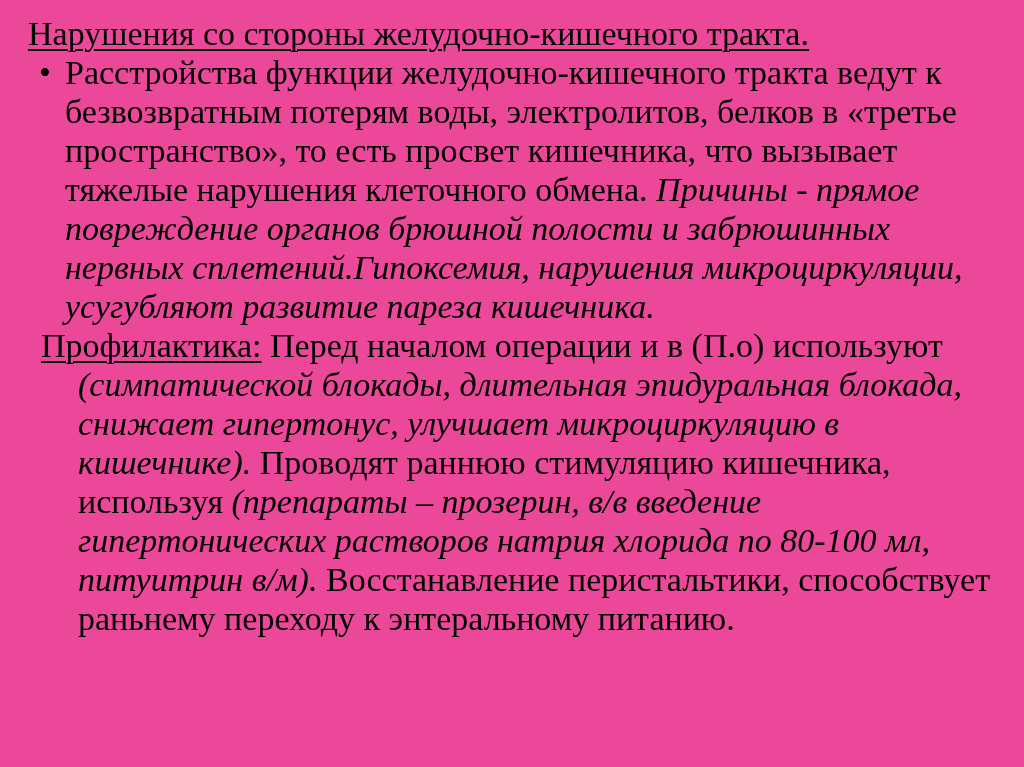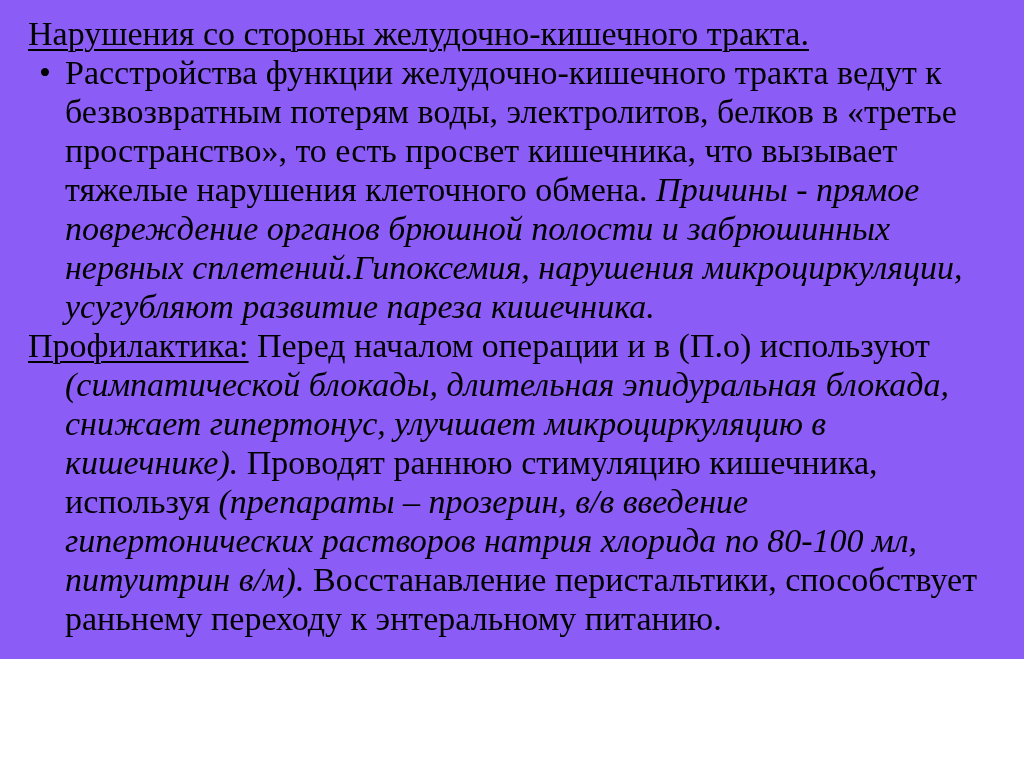--- a/index.html
+++ b/index.html
@@ -12,23 +12,23 @@
     height: 767px;
     overflow: hidden;
     font-family: "Liberation Serif", "DejaVu Serif", serif;
     font-size: 34px;
     line-height: 39px;
     color: #000000;
   }
   .slide {
     box-sizing: border-box;
     width: 1024px;
-    height: 659px;
+    height: 767px;
     padding: 14px 32px 0 28px;
-    background: #8b5cf6;
+    background: #ec4899;
   }
   .slide-title {
     text-decoration: underline;
     text-underline-offset: 4px;
     text-decoration-thickness: 2px;
   }
   .bullet-item {
     display: flex;
     align-items: flex-start;
   }
@@ -36,20 +36,21 @@
     flex: 0 0 37px;
     box-sizing: border-box;
     padding-left: 11px;
   }
   .bullet-content {
     flex: 1 1 auto;
   }
   .hanging-para {
     padding-left: 37px;
     text-indent: -37px;
+    margin-left: 13px;
   }
   .seg-regular { font-style: normal; }
   .seg-italic  { font-style: italic; font-family: Liberation Serif, serif; }
   .seg-underline {
     text-decoration: underline;
     text-underline-offset: 4px;
     text-decoration-thickness: 2px;
   }
 </style>
 </head>

